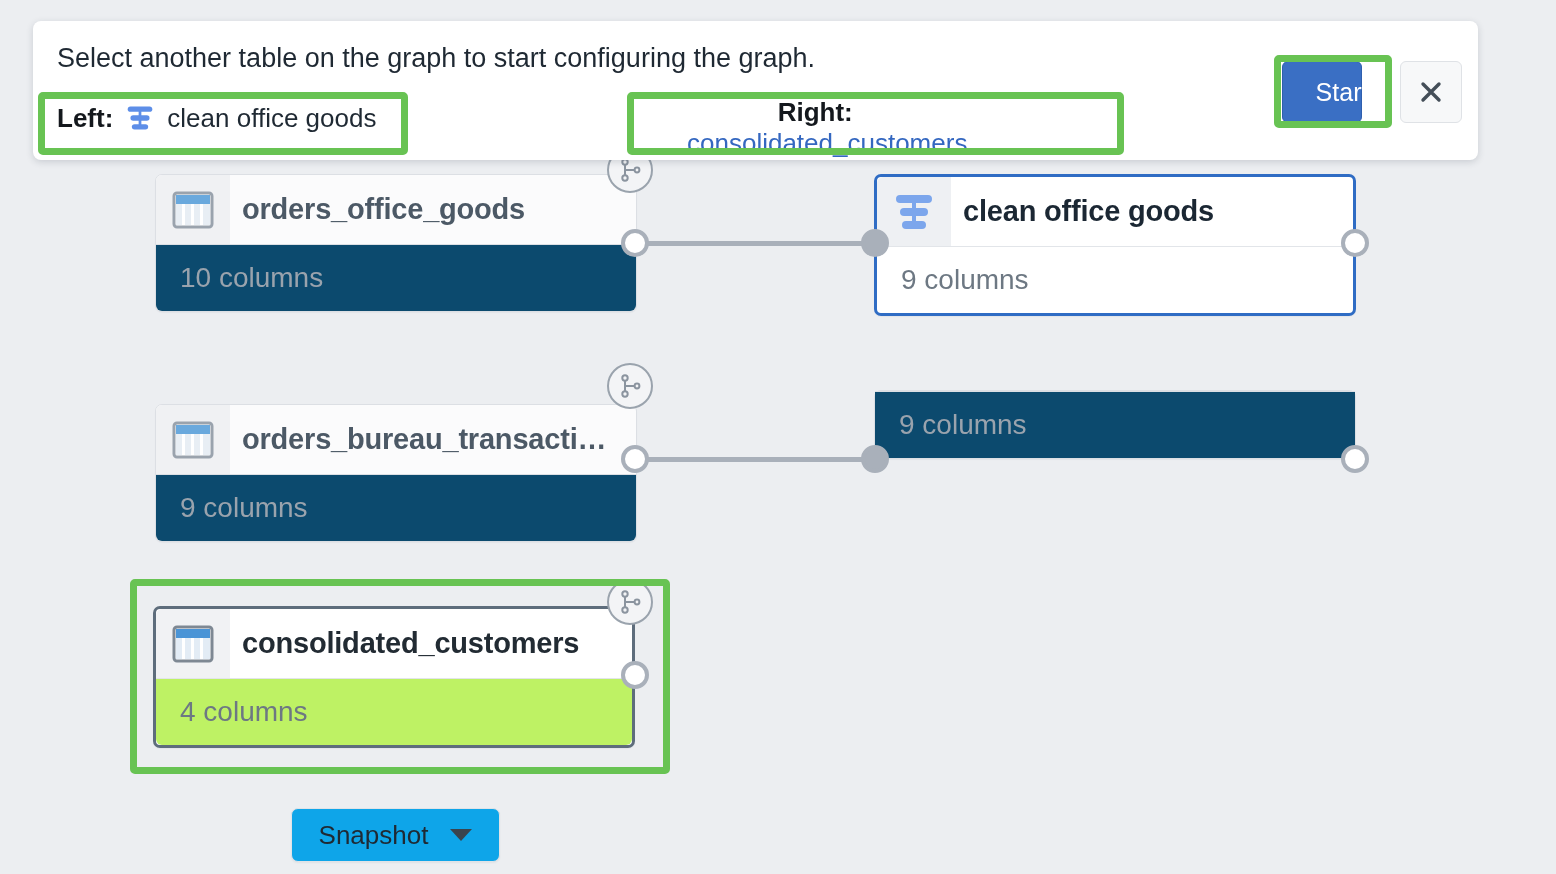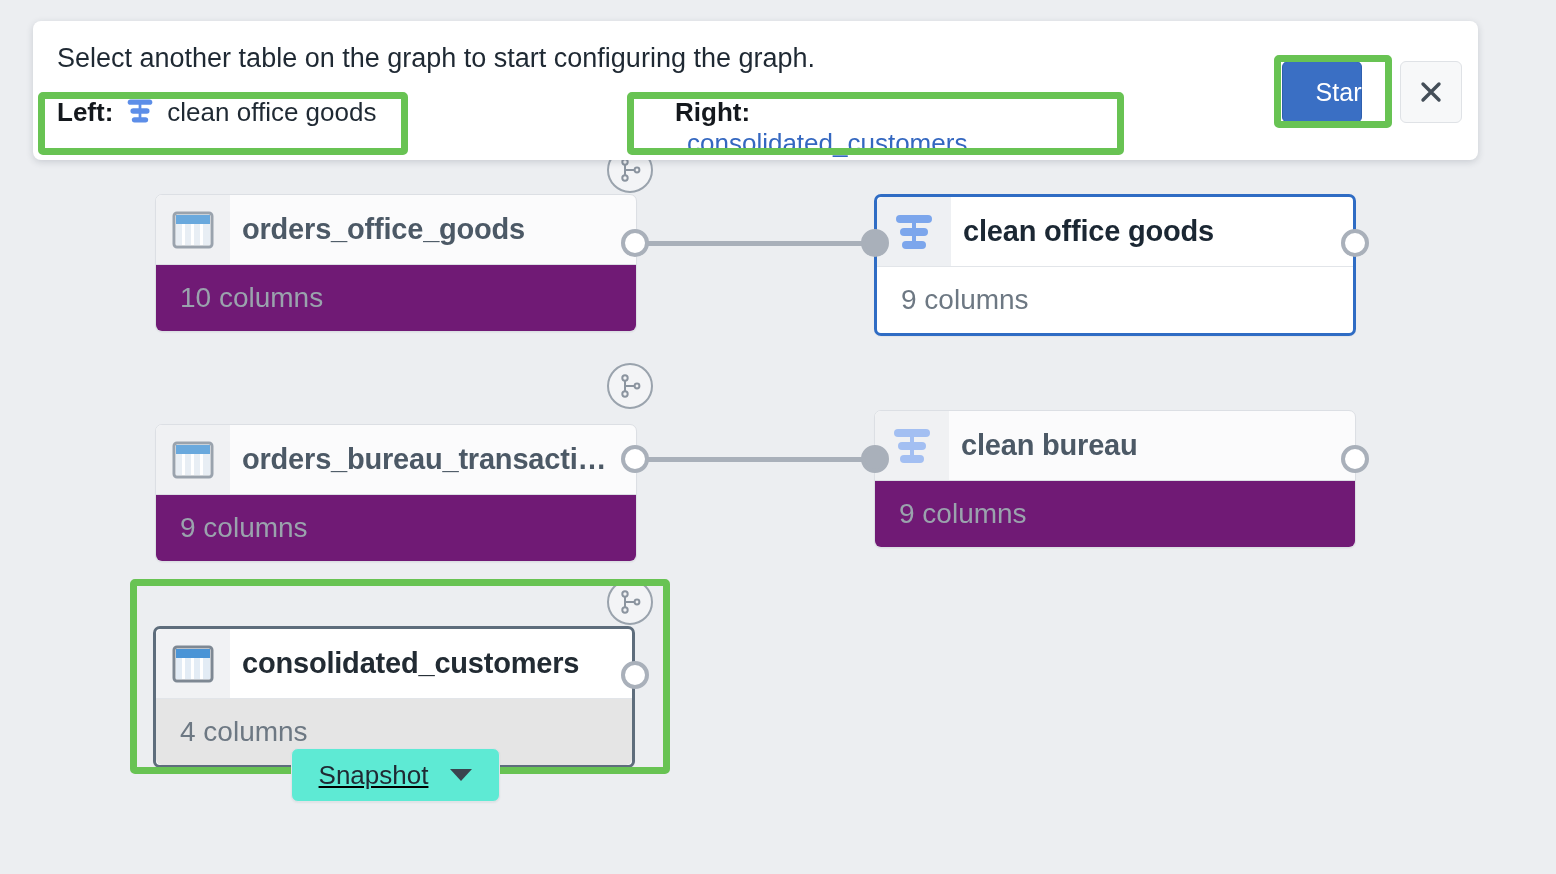--- a/index.html
+++ b/index.html
@@ -37,21 +37,20 @@
   }
   .port.filled { background: #a9b0ba; }
 
   .node {
     position: absolute;
     width: 482px;
     border: 1px solid #dcdfe4;
     border-radius: 7px;
     background: #fbfbfc;
     box-shadow: 0 1px 1px rgba(20,30,50,.04);
-    margin-top: 20px;
   }
   .node .nhead {
     display: flex;
     align-items: center;
     height: 69px;
     border-radius: 6px 6px 0 0;
     overflow: hidden;
   }
   .node .nicon-cell {
     width: 74px; height: 69px;
@@ -68,40 +67,40 @@
     overflow: hidden;
     letter-spacing: -.2px;
   }
   .node .nbody {
     border-top: 1px solid #dcdfe4;
     height: 67px;
     display: flex; align-items: center;
     padding-left: 24px;
     font-size: 28px;
     color: #9aa3ad;
-    background: #701a75;
+    background: #0c4a6e;
     border-radius: 0 0 6px 6px;
   }
 
   
   .node.sel-blue {
     border: 3px solid #2f6cc4;
     background: #ffffff;
   }
   .node.sel-blue .ntitle { color: #1b2733; }
   .node.sel-blue .nbody { background: #ffffff; color: #6d7883; border-top-color: #e2e5e9; }
   .node.sel-blue .nicon-cell { background: #eef0f3; }
 
   
   .node.sel-dark {
     border: 3px solid #5e6d7c;
     background: #ffffff;
   }
   .node.sel-dark .ntitle { color: #222b33; }
-  .node.sel-dark .nbody { background: #e5e5e5; color: #6d7883; border-top-color: #e2e5e9; }
+  .node.sel-dark .nbody { background: #bef264; color: #6d7883; border-top-color: #e2e5e9; }
   .node.sel-dark .nicon-cell { background: #f1f2f4; }
 
   
   .branch-badge {
     position: absolute;
     width: 46px; height: 46px;
     border-radius: 50%;
     background: #f3f4f6;
     border: 2px solid #9aa3ad;
     display: flex; align-items: center; justify-content: center;
@@ -132,20 +131,21 @@
   #panel .prompt {
     position: absolute;
     left: 24px; top: 22px;
     font-size: 27px;
     color: #1f2933;
     white-space: nowrap;
   }
   .side-box {
     position: absolute;
     display: flex;
+    align-items: center;
     height: 42px;
     white-space: nowrap;
   }
   .side-label {
     font-size: 26px;
     font-weight: bold;
     color: #14181d;
     margin-right: 12px;
   }
   .side-value {
@@ -175,30 +175,29 @@
     background: #f7f8f9;
     border: 1px solid #dfe2e6;
     border-radius: 6px;
     display: flex; align-items: center; justify-content: center;
     cursor: pointer;
   }
 
   
   #snapshot {
     position: absolute;
-    left: 291px; top: 748px;
+    left: 291px; top: 808px;
     width: 209px; height: 54px;
-    background: #5eead4;
+    background: #0ea5e9;
     border: 1px solid #e0e3e7;
     border-radius: 7px;
     display: flex; align-items: center; justify-content: center;
     gap: 22px;
     box-shadow: 0 1px 2px rgba(20,30,50,.06);
     cursor: pointer;
-    text-decoration: underline;
   }
   #snapshot .slabel { font-size: 26px; color: #1f2933; }
   .caret {
     width: 0; height: 0;
     border-left: 11px solid transparent;
     border-right: 11px solid transparent;
     border-top: 12px solid #3a444e;
   }
 </style>
 </head>
@@ -274,31 +273,20 @@
       <svg width="26" height="26" viewBox="0 0 26 26">
         <circle cx="8" cy="5" r="2.7" fill="none" stroke="#8b949f" stroke-width="2"></circle>
         <circle cx="8" cy="21" r="2.7" fill="none" stroke="#8b949f" stroke-width="2"></circle>
         <circle cx="20" cy="13" r="2.4" fill="none" stroke="#8b949f" stroke-width="2"></circle>
         <path d="M8 8 L8 18 M8 13 L17 13" fill="none" stroke="#8b949f" stroke-width="2"></path>
       </svg>
     </div>
     <div class="port" style="left:621px; top:445px;"></div>
 
     <div class="node" style="left:874px; top:390px;">
-      <div class="nhead">
-        <div class="nicon-cell">
-          <svg class="recipe-icon" viewBox="0 0 44 40">
-            <rect x="4" y="3" width="36" height="8" rx="4" fill="#a3bff2"></rect>
-            <rect x="8" y="16" width="28" height="8" rx="4" fill="#a3bff2"></rect>
-            <rect x="10" y="29" width="24" height="8" rx="4" fill="#a3bff2"></rect>
-            <rect x="20" y="9" width="4" height="22" fill="#a3bff2"></rect>
-          </svg>
-        </div>
-        <div class="ntitle">clean bureau</div>
-      </div>
       <div class="nbody">9 columns</div>
     </div>
     <div class="port filled" style="left:861px; top:445px;"></div>
     <div class="port" style="left:1341px; top:445px;"></div>
 
     <div class="node sel-dark" style="left:153px; top:606px;">
       <div class="nhead">
         <div class="nicon-cell">
           <svg class="tbl-icon" viewBox="0 0 42 38">
             <rect x="2" y="2" width="38" height="34" rx="3" fill="#ffffff" stroke="#7e8893" stroke-width="3"></rect>

